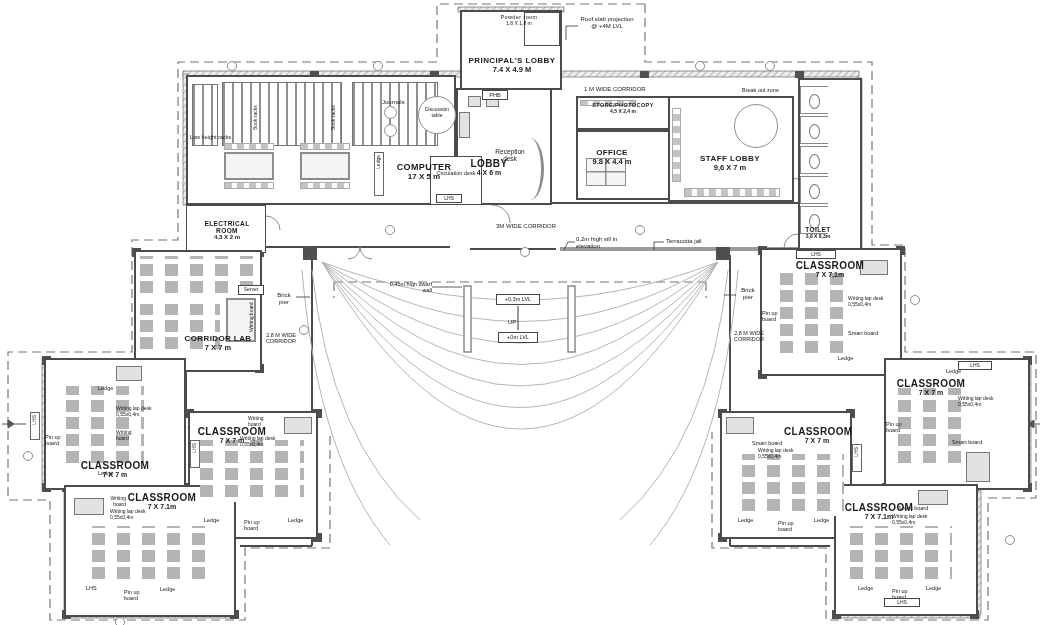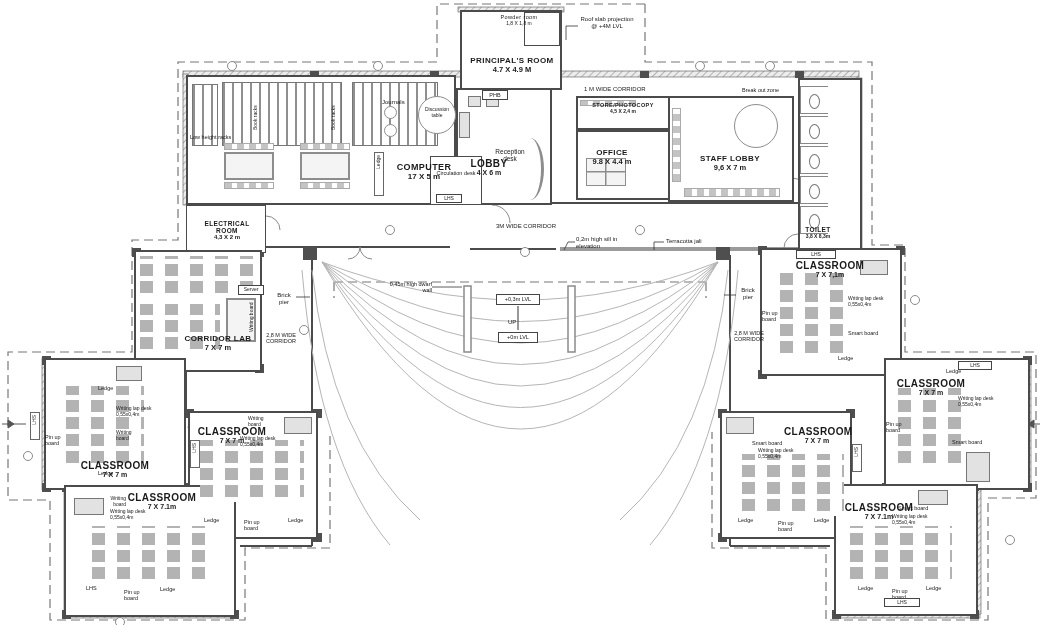--- a/index.html
+++ b/index.html
@@ -267,22 +267,22 @@
 <div class="desks" style="left:850px;top:526px;width:102px;height:58px"></div>
 <div class="tdesk" style="left:116px;top:366px;width:26px;height:15px"></div>
 <div class="tdesk" style="left:284px;top:417px;width:28px;height:17px"></div>
 <div class="tdesk" style="left:74px;top:498px;width:30px;height:17px"></div>
 <div class="tdesk" style="left:860px;top:260px;width:28px;height:15px"></div>
 <div class="tdesk" style="left:726px;top:417px;width:28px;height:17px"></div>
 <div class="tdesk" style="left:966px;top:452px;width:24px;height:30px"></div>
 <div class="tdesk" style="left:918px;top:490px;width:30px;height:15px"></div>
 
 <div class="room-label" style="left:466px;top:56px;width:92px">
-  <span class="rn" style="font-size:8px">PRINCIPAL'S ROOM</span>
-  <span class="rs" style="font-size:7.5px">4.7 X 4.9 M</span>
+  <span class="rn" style="font-size:8px">PRINCIPAL'S LOBBY</span>
+  <span class="rs" style="font-size:7.5px">7.4 X 4.9 M</span>
     </div>
 <div class="room-label" style="left:486px;top:14px;width:66px">
   <span class="rn" style="font-size:5.5px;font-weight:normal">Powder room</span>
   <span class="rs" style="font-size:5px;font-weight:normal">1,8 X 1,8 m</span>
     </div>
 <div class="room-label" style="left:392px;top:162px;width:64px">
   <span class="rn">COMPUTER</span>
   <span class="rs">17 X 5 m</span>
     </div>
 <div class="room-label" style="left:462px;top:158px;width:54px">

